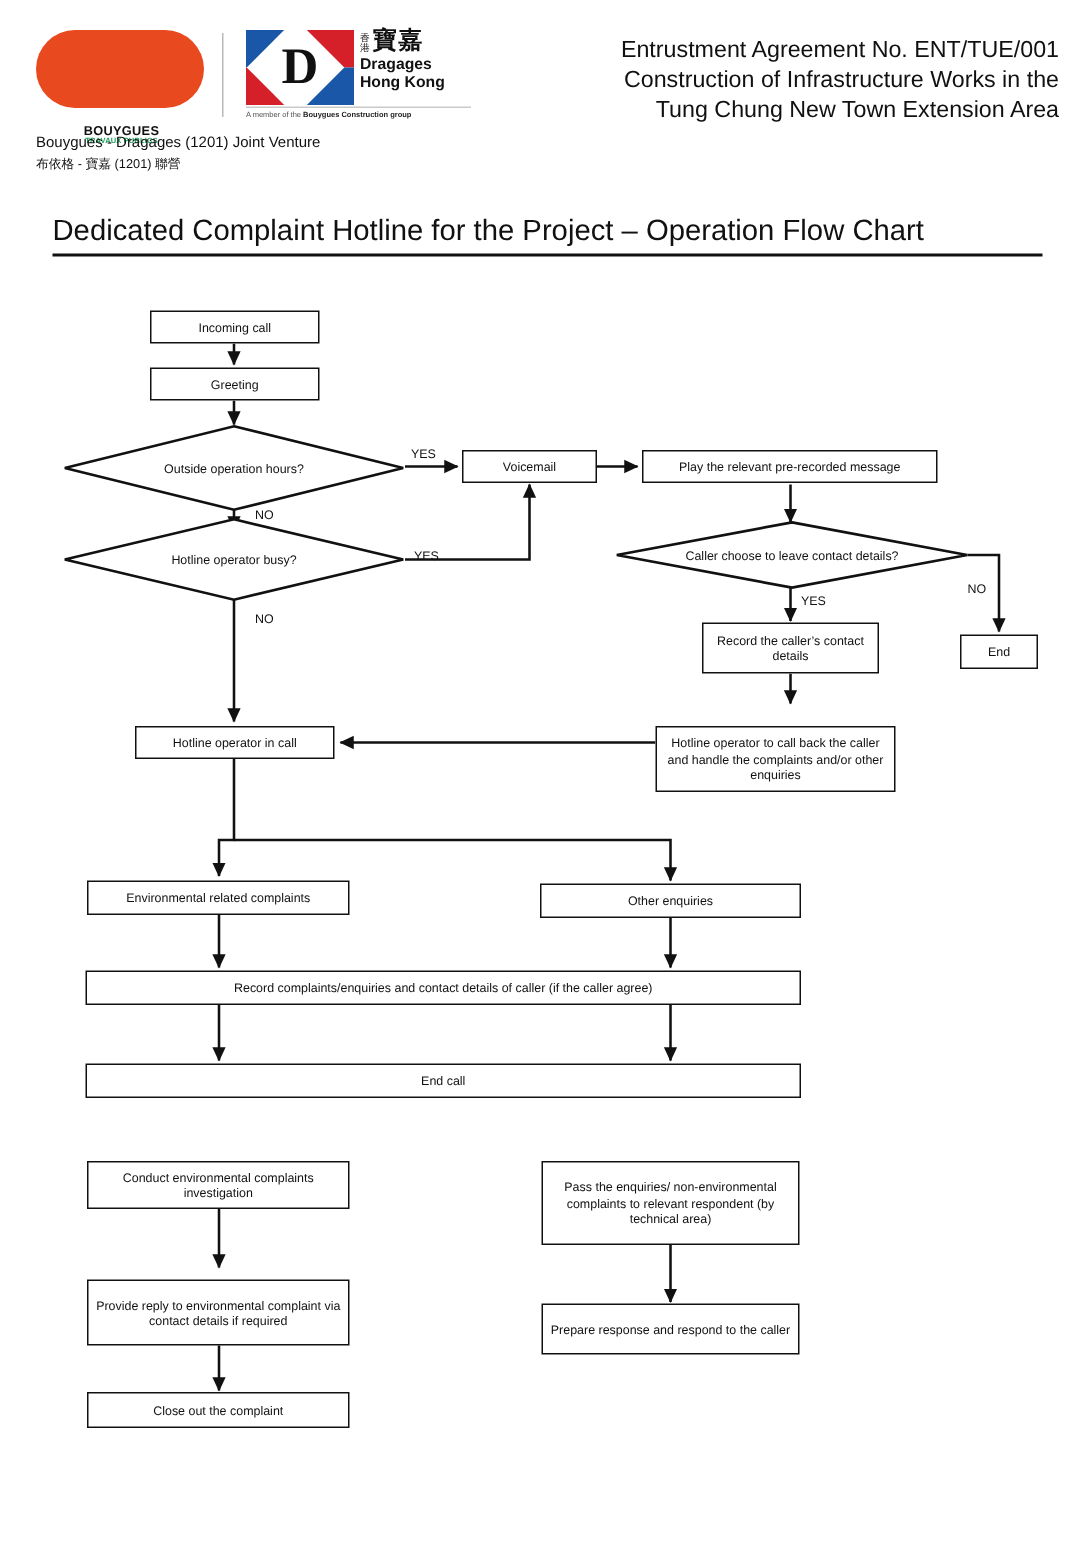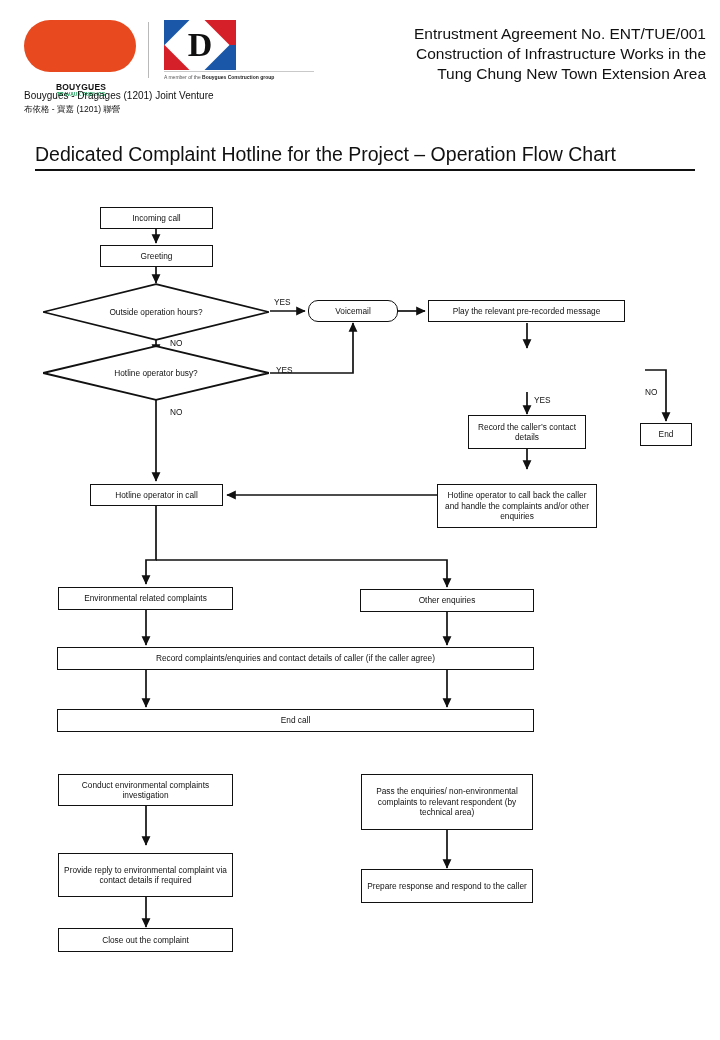--- a/index.html
+++ b/index.html
@@ -121,20 +121,31 @@
 
     <div id="dragages-logo">
       <div id="dragages-mark">
         <div class="q" id="dq1"></div>
         <div class="q" id="dq2"></div>
         <div class="q" id="dq3"></div>
         <div class="q" id="dq4"></div>
         <div id="dragages-dia"></div>
         <div id="dragages-D">D</div>
       </div>
+      <div id="dragages-text">
+        <div id="dragages-cn">
+          <div id="dragages-cn-small">
+            <div>香</div>
+            <div>港</div>
+          </div>
+          <div id="dragages-cn-big">寶嘉</div>
+        </div>
+        <div id="dragages-en1">Dragages</div>
+        <div id="dragages-en2">Hong Kong</div>
+      </div>
       <div id="dragages-rule"></div>
       <div id="dragages-member"><span>A member of the </span><b>Bouygues Construction group</b></div>
     </div>
   </div>
 
   <div id="jv-line1">Bouygues - Dragages (1201) Joint Venture</div>
   <div id="jv-line2">布依格 - 寶嘉 (1201) 聯營</div>
 
   <div id="header-right">
     <div>Entrustment Agreement No. ENT/TUE/001</div>
@@ -194,21 +205,21 @@
       <path d="M146,890 L146,927"></path>
 
       <path d="M447,830 L447,868"></path>
     </g>
   </svg>
 
   <div class="node" style="left:100px;top:207px;width:113px;height:22px;">Incoming call</div>
 
   <div class="node" style="left:100px;top:245px;width:113px;height:22px;">Greeting</div>
 
-  <div class="node" style="left:308px;top:300px;width:90px;height:22px;border-radius:10px;">Voicemail</div>
+  <div class="node" style="left:308px;top:300px;width:90px;height:22px;">Voicemail</div>
 
   <div class="node" style="left:428px;top:300px;width:197px;height:22px;">Play the relevant pre-recorded message</div>
 
   <div class="node" style="left:468px;top:415px;width:118px;height:34px;">Record the caller’s contact details</div>
 
   <div class="node" style="left:640px;top:423px;width:52px;height:23px;">End</div>
 
   <div class="node" style="left:437px;top:484px;width:160px;height:44px;">Hotline operator to call back the caller and handle the complaints and/or other enquiries</div>
 
   <div class="node" style="left:90px;top:484px;width:133px;height:22px;">Hotline operator in call</div>
@@ -238,20 +249,26 @@
     <div class="diamond-label">Outside operation hours?</div>
   </div>
 
   <div class="diamond-wrap" style="left:42px;top:345px;width:228px;height:56px;">
     <svg width="228" height="56" viewBox="0 0 228 56">
       <polygon points="114,1.2 226.8,28 114,54.8 1.2,28" fill="#fff" stroke="#111" stroke-width="1.8"></polygon>
     </svg>
     <div class="diamond-label">Hotline operator busy?</div>
   </div>
 
+  <div class="diamond-wrap" style="left:410px;top:347px;width:236px;height:46px;">
+    <svg width="236" height="46" viewBox="0 0 236 46">
+      <polygon points="118,1.2 234.8,23 118,44.8 1.2,23" fill="#fff" stroke="#111" stroke-width="1.8"></polygon>
+    </svg>
+    <div class="diamond-label">Caller choose to leave contact details?</div>
+  </div>
 
   <div class="edge-label" style="left:274px;top:297px;">YES</div>
   <div class="edge-label" style="left:170px;top:338px;">NO</div>
   <div class="edge-label" style="left:276px;top:365px;">YES</div>
   <div class="edge-label" style="left:170px;top:407px;">NO</div>
   <div class="edge-label" style="left:534px;top:395px;">YES</div>
   <div class="edge-label" style="left:645px;top:387px;">NO</div>
 </div>
 
 </body></html>

